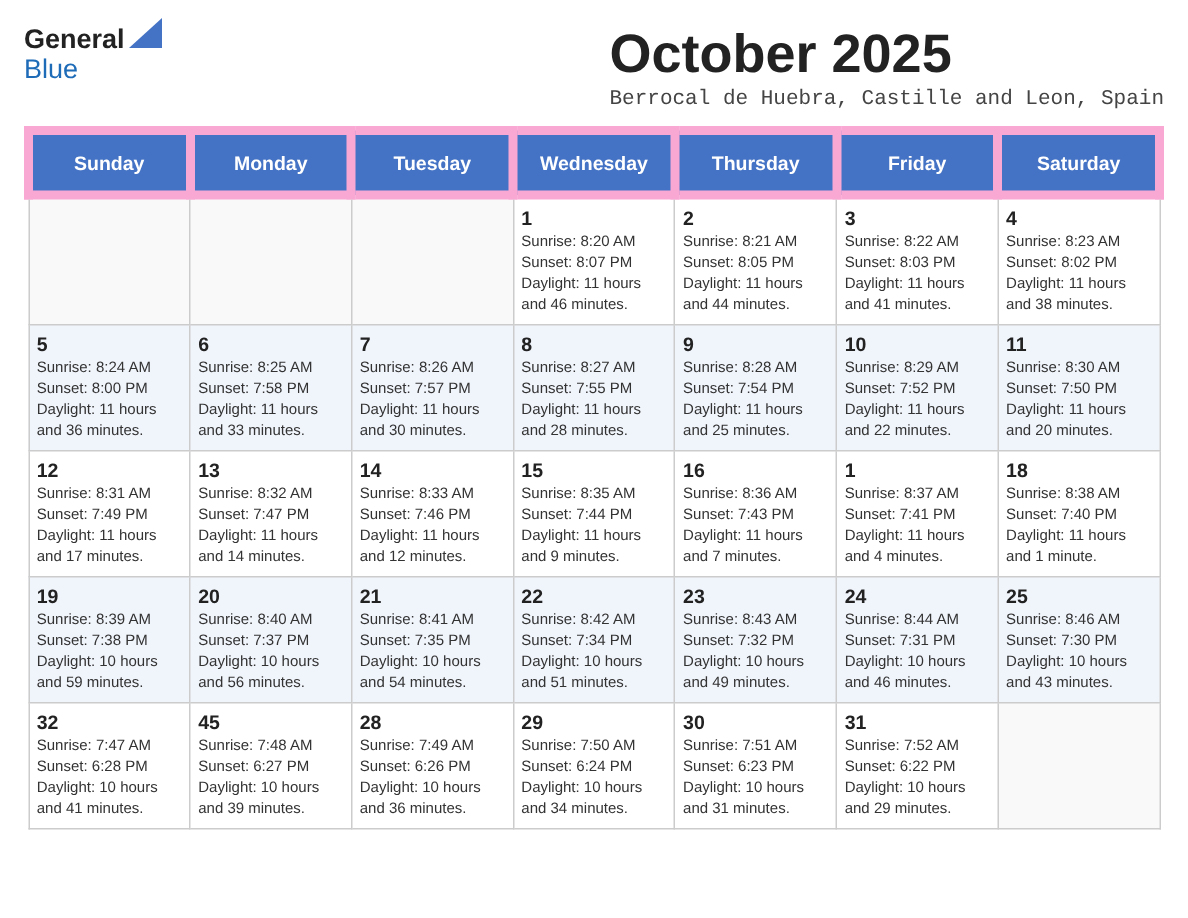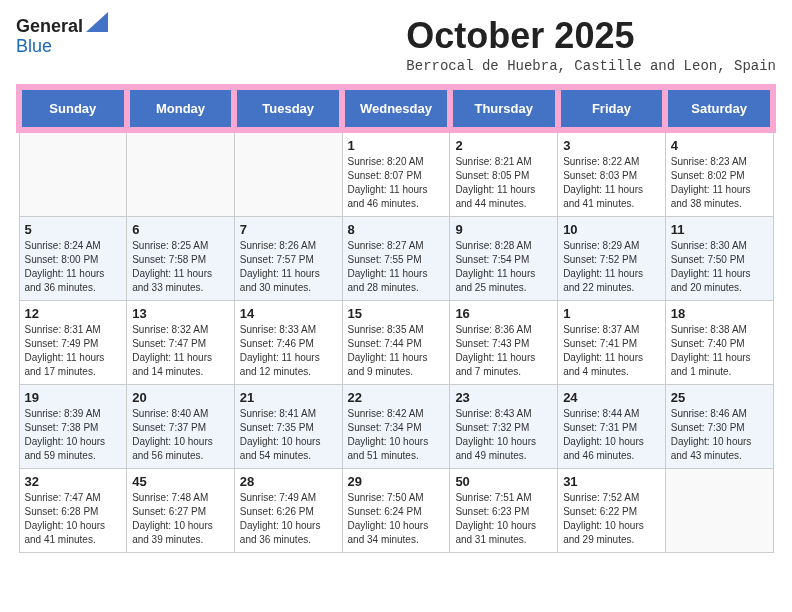--- a/index.html
+++ b/index.html
@@ -252,21 +252,21 @@
         </td>
         <td>
           <span class="day-number">28</span>
           <div class="day-info">Sunrise: 7:49 AM<br>Sunset: 6:26 PM<br>Daylight: 10 hours<br>and 36 minutes.</div>
         </td>
         <td>
           <span class="day-number">29</span>
           <div class="day-info">Sunrise: 7:50 AM<br>Sunset: 6:24 PM<br>Daylight: 10 hours<br>and 34 minutes.</div>
         </td>
         <td>
-          <span class="day-number">50</span>
+          <span class="day-number">30</span>
           <div class="day-info">Sunrise: 7:51 AM<br>Sunset: 6:23 PM<br>Daylight: 10 hours<br>and 31 minutes.</div>
         </td>
         <td>
           <span class="day-number">31</span>
           <div class="day-info">Sunrise: 7:52 AM<br>Sunset: 6:22 PM<br>Daylight: 10 hours<br>and 29 minutes.</div>
         </td>
         <td class="empty-cell"></td>
       </tr>
     </tbody>
 </table>

